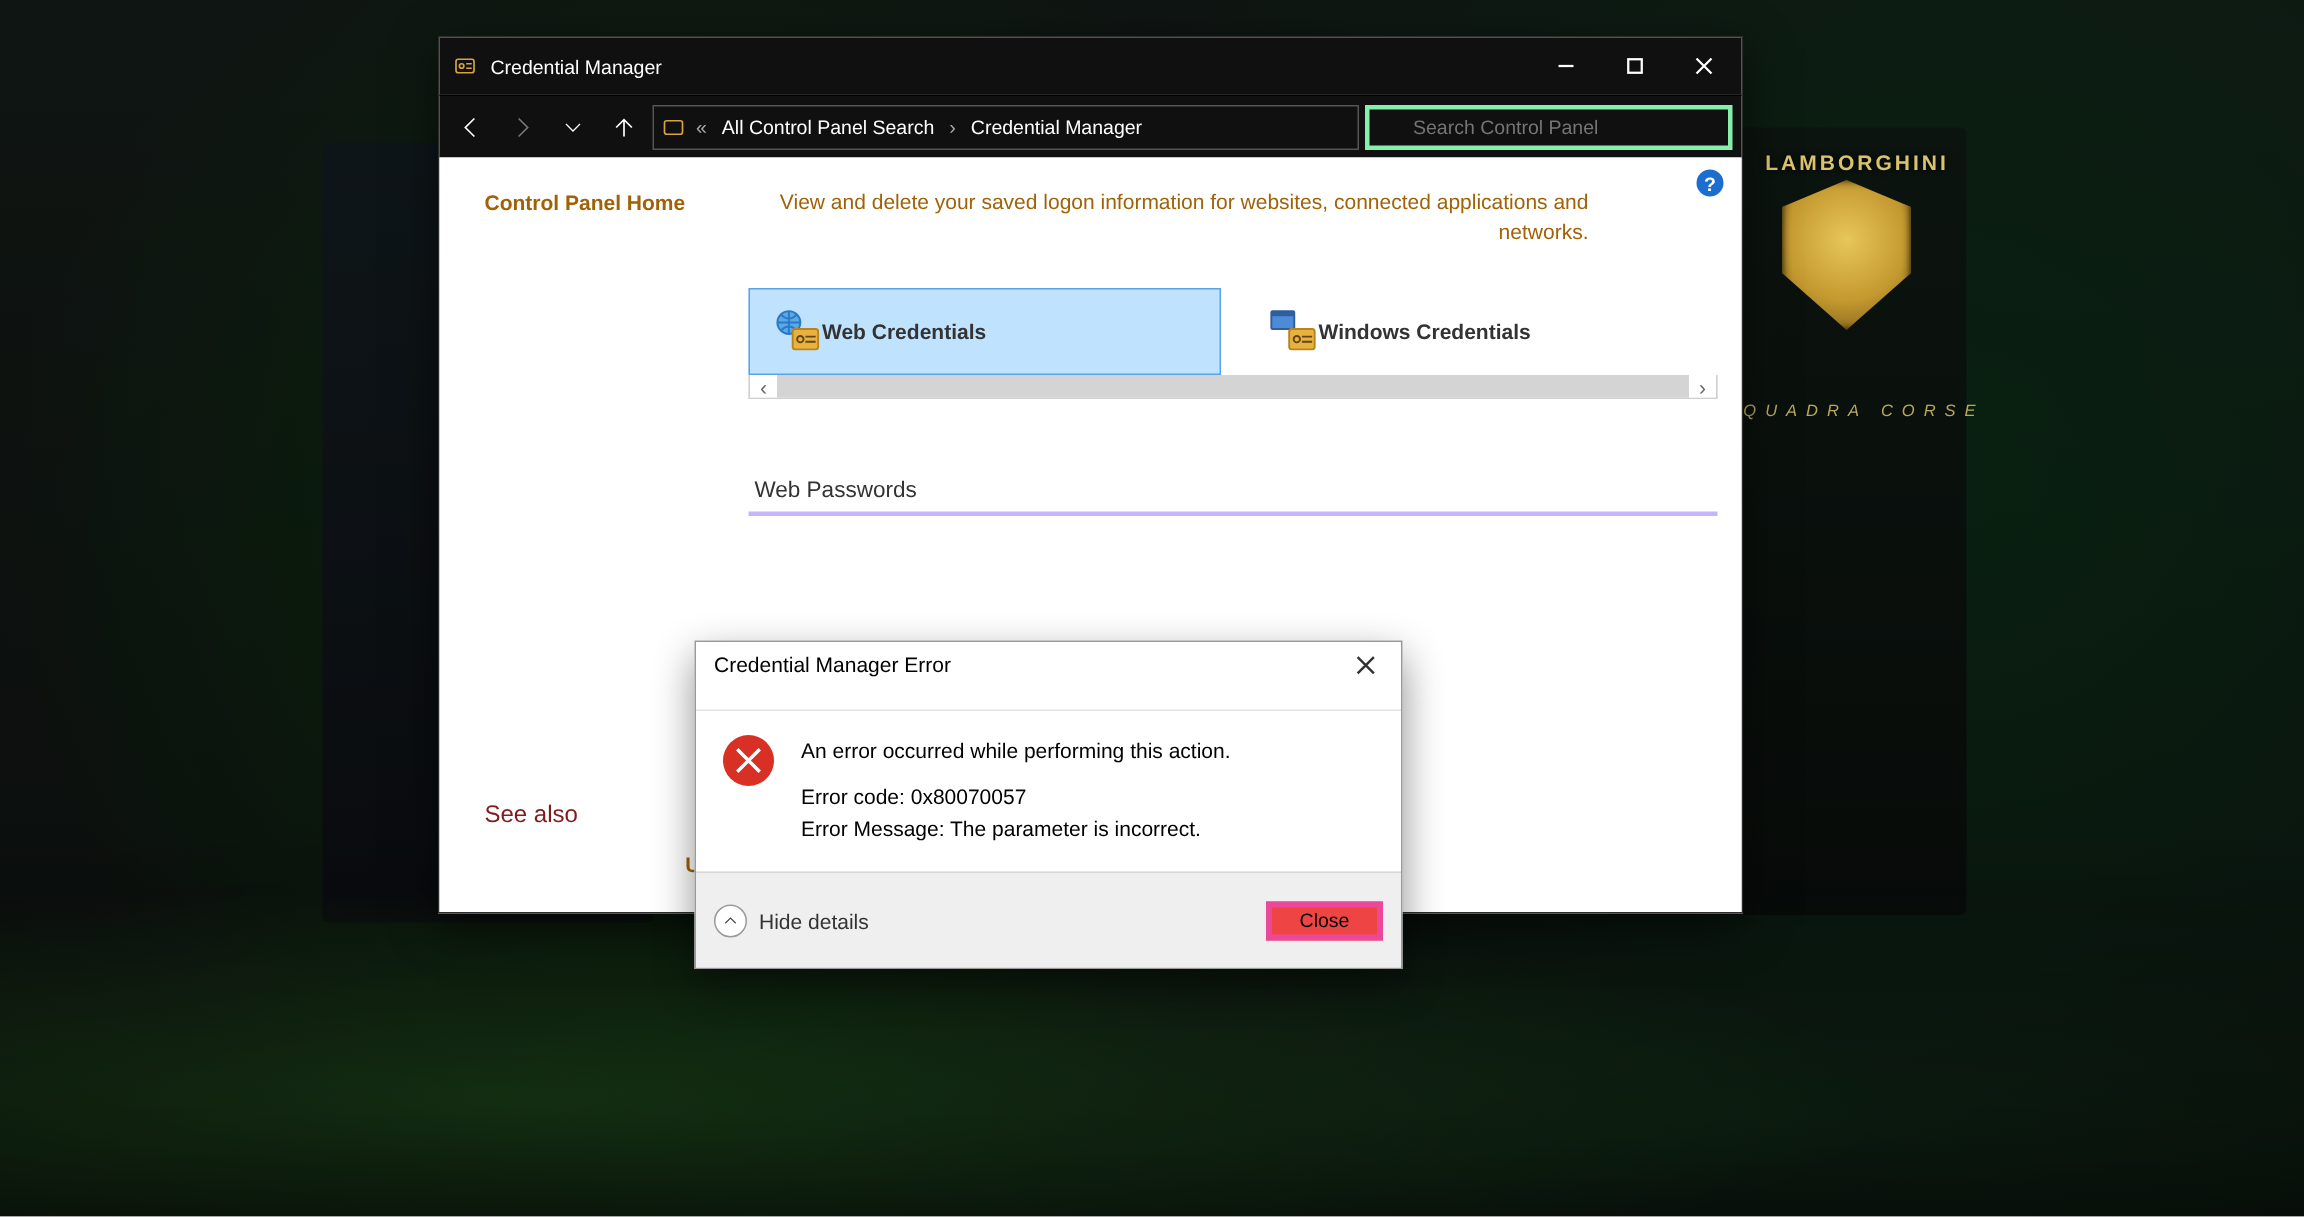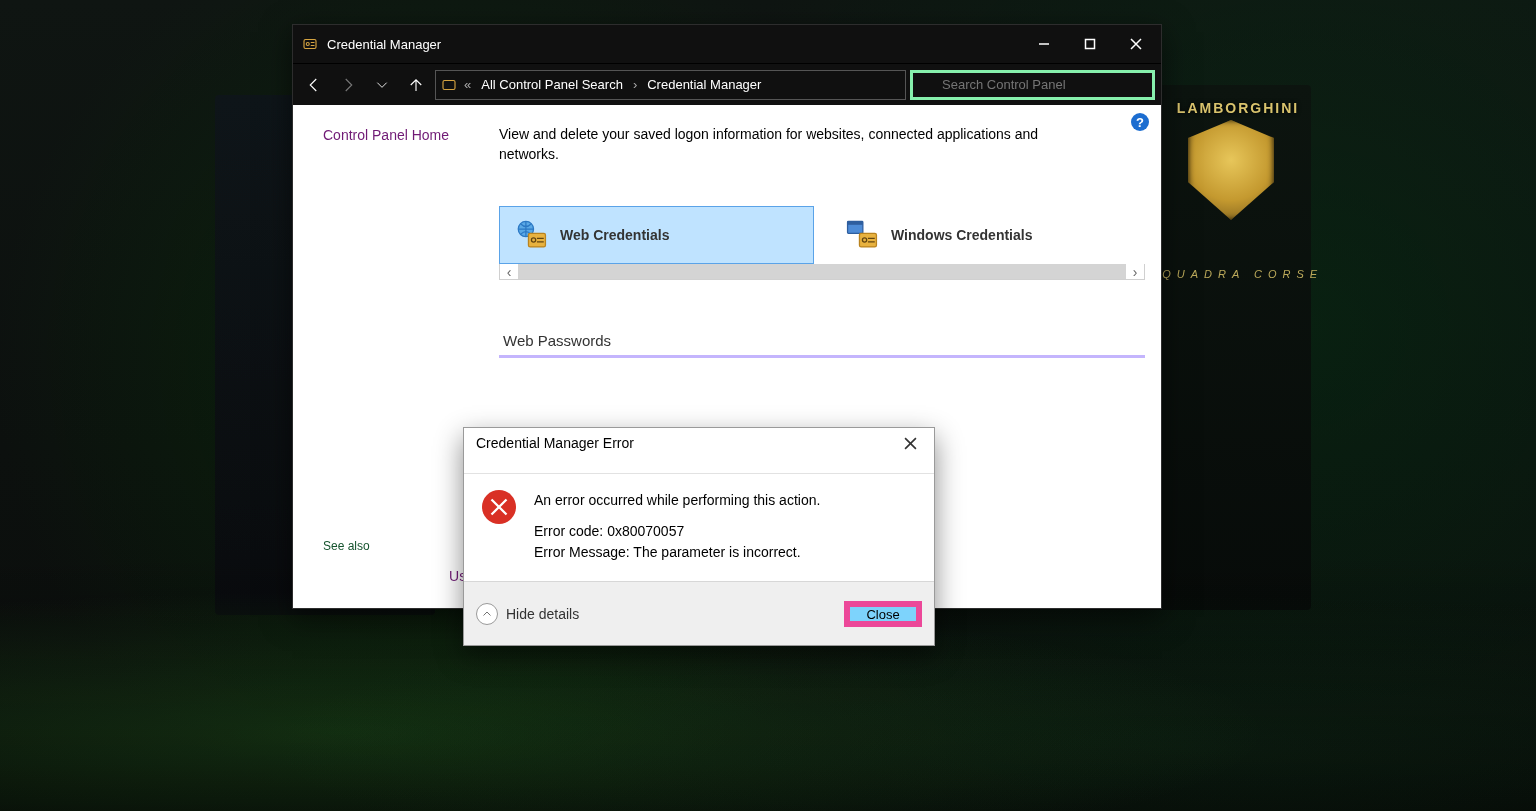--- a/index.html
+++ b/index.html
@@ -77,32 +77,32 @@
   .addr-end{width:30px;display:flex;align-items:center;justify-content:center;}
   .search-box{
     width:245px;height:30px;border:3px solid #86efac;background:#101010;
     display:flex;align-items:center;padding:0 6px;gap:8px;color:#888;font-size:13px;
   }
   .search-box input{background:transparent;border:none;color:#fff;outline:none;flex:1;font-size:13px;}
 
   
   .body{flex:1;display:flex;background:#fff;position:relative;}
   .side{width:229px;padding:22px 0 0 30px;font-size:14px;}
-  .side a{color:#701a75;text-decoration:none;}
-  .side .see-also{position:absolute;bottom:55px;color:#14532d;font-size:12px;}
+  .side a{color:#a16207;text-decoration:none;font-weight:bold;}
+  .side .see-also{position:absolute;bottom:55px;color:#7f1d1d;font-size:16px;}
   .side .link2{position:absolute;bottom:24px;}
 
   .content{flex:1;padding:20px 16px 0 30px;font-size:14px;color:#333;}
   h1.head{color:#0a3e7a;font-weight:400;font-size:21px;margin-bottom:12px;}
-  .desc{color:#000000;margin-bottom:42px;max-width:560px;line-height:1.4;}
+  .desc{color:#a16207;margin-bottom:28px;max-width:560px;line-height:1.4;text-align:right;}
 
   .tiles{display:flex;gap:16px;position:relative;}
   .tile{
     width:315px;height:58px;border:1px solid #9cb7d6;
-    display:flex;align-items:center;gap:12px;padding:0 14px;cursor:pointer;
+    display:flex;align-items:center;padding:0 14px;cursor:pointer;
     font-weight:600;font-size:14px;background:#fff;
   }
   .tile.selected{background:#bfe3ff;border-color:#5aa3e8;}
   .tile .t-icon{width:34px;height:34px;flex-shrink:0;}
 
   .scroll-track{
     height:16px;margin-top:0;border:1px solid #d0d0d0;border-top:none;
     display:flex;align-items:center;background:#f0f0f0;
   }
   .scroll-btn{width:18px;display:flex;align-items:center;justify-content:center;color:#666;background:#fff;height:100%;}
@@ -142,21 +142,21 @@
   .dialog-footer{
     height:64px;background:#efefef;border-top:1px solid #d7d7d7;
     display:flex;align-items:center;padding:0 12px;gap:8px;
   }
   .hide-det{display:flex;align-items:center;gap:8px;color:#333;}
   .hide-det .circ{width:22px;height:22px;border:1px solid #9a9a9a;border-radius:50%;
     display:flex;align-items:center;justify-content:center;background:#fff;}
   .hide-det svg{stroke:#444;}
   .dlg-spacer{flex:1;}
   .btn{
-    min-width:78px;height:26px;border:6px solid #ec4899;background:#7dd3fc;
+    min-width:78px;height:26px;border:4px solid #ec4899;background:#ef4444;
     font-size:13px;cursor:pointer;
   }
 
   
   svg{fill:none;stroke-width:1.5;}
 </style>
 </head>
 <body>
 
 <div class="desktop">

